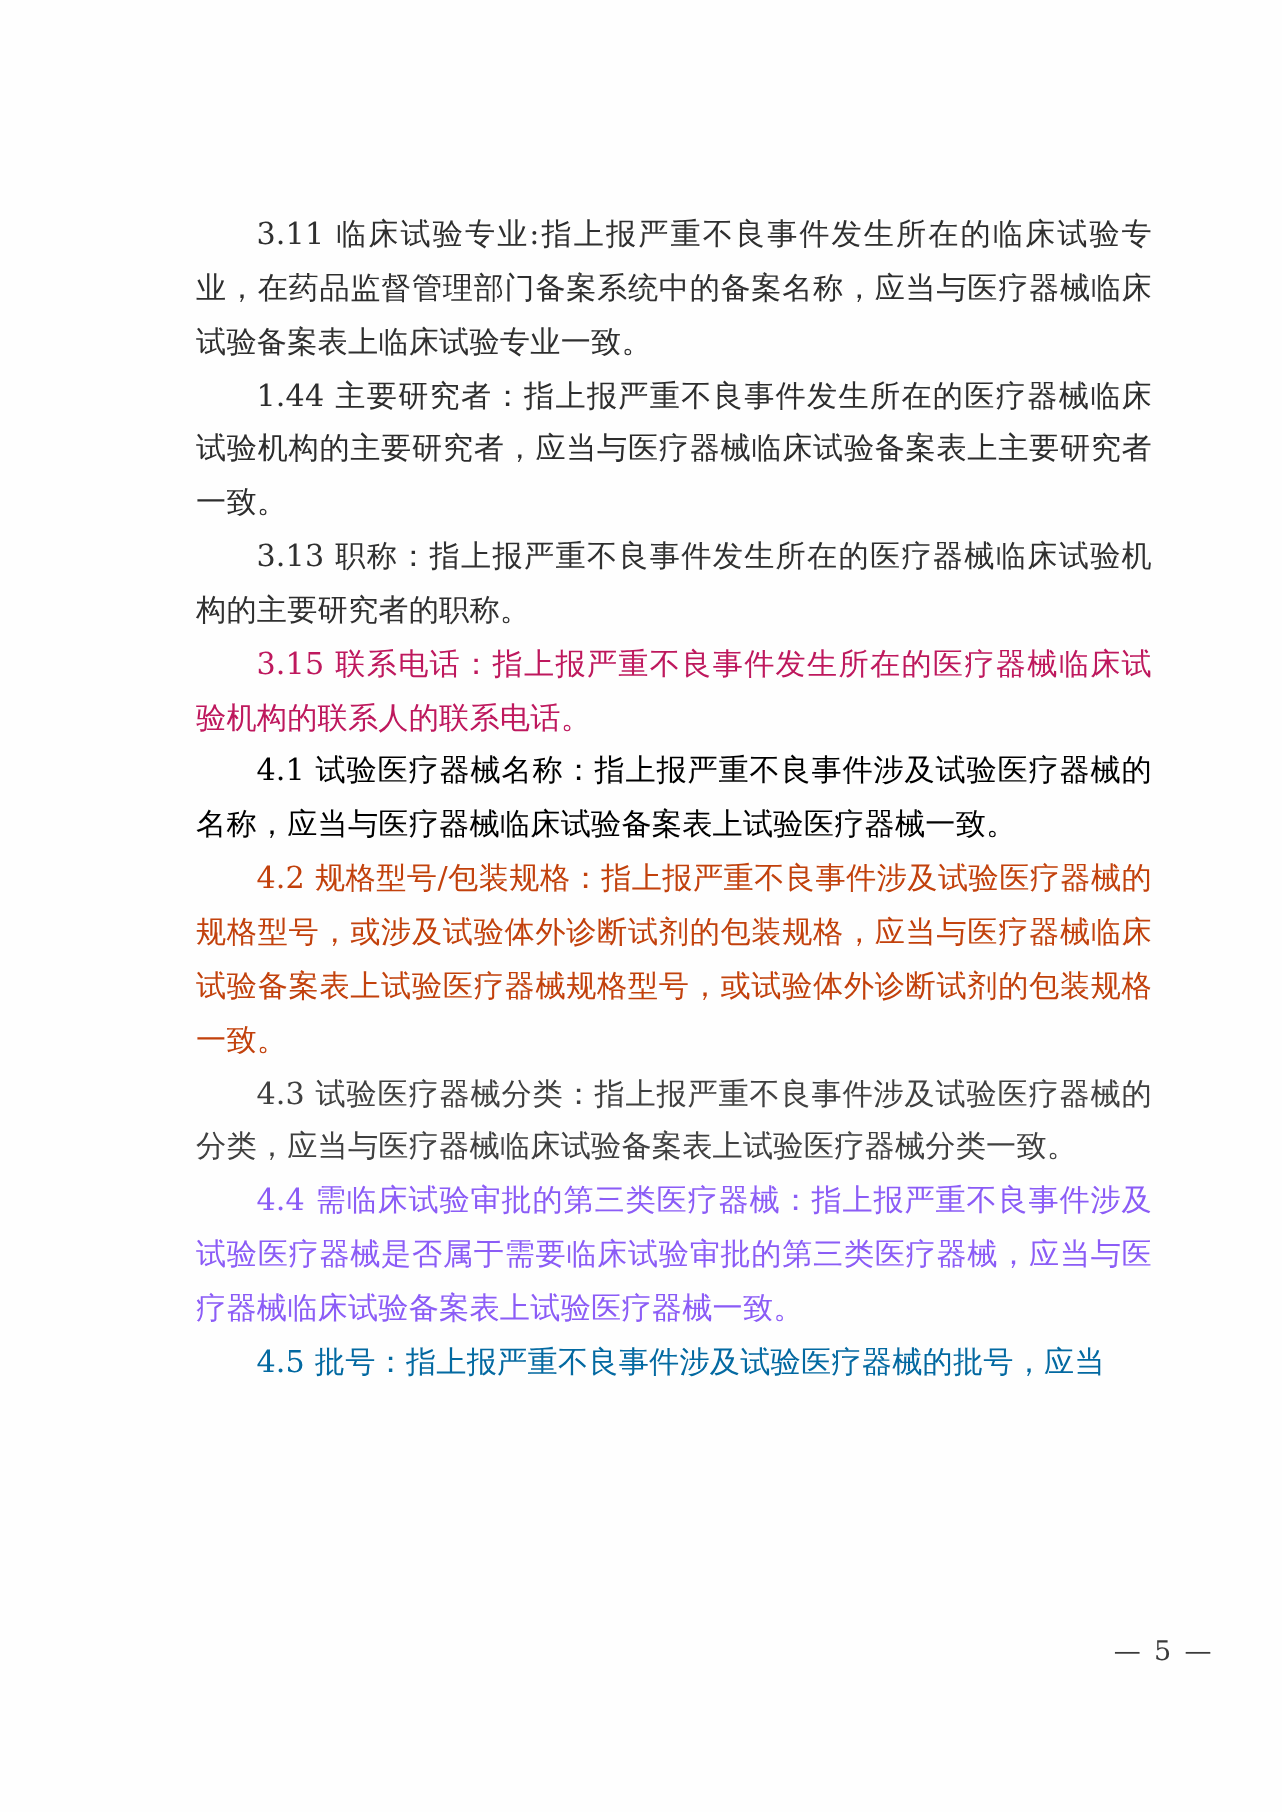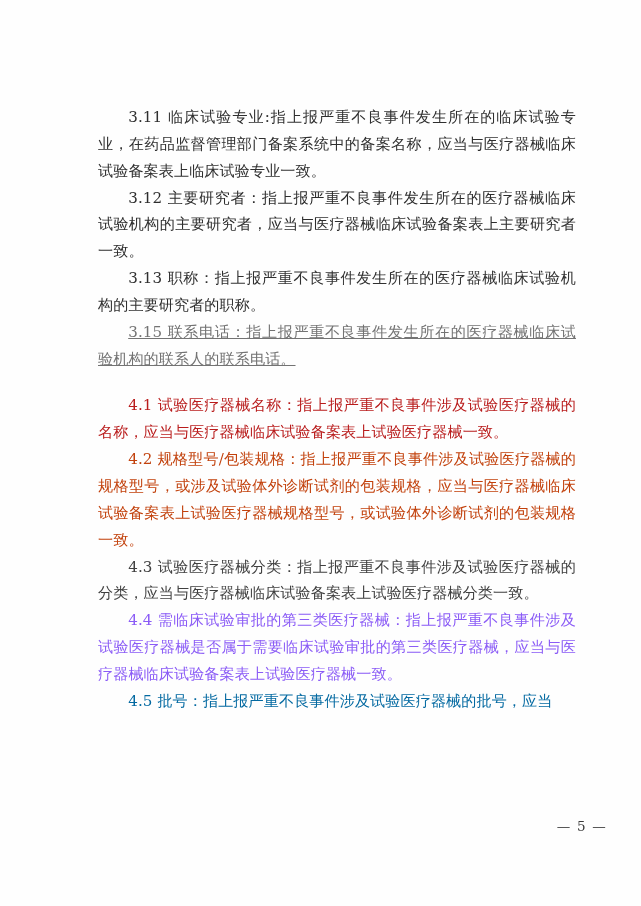--- a/index.html
+++ b/index.html
@@ -41,23 +41,23 @@
     letter-spacing: 0.1px;
     font-family: "DejaVu Serif", "Liberation Serif", serif;
     -webkit-font-smoothing: antialiased;
   }
 
   
   .para.p1  { color: #2f2f2f; }
   .para.p2  { color: #2d2d2d; }
   .para.p3  { color: #303030; }
   .para.p4  { color: #2e2e2e; }
-  .para.p5  { color: #737373; text-decoration: underline; }
+  .para.p5  { color: #be185d; }
   .para.p6  { color: #313131; }
-  .para.p7  { color: #b91c1c; margin-top: 20px; }
+  .para.p7  { color: #000000; }
   .para.p8  { color: #c2410c; }
   .para.p9  { color: #404040; }
   .para.p10 { color: #8b5cf6; }
   .para.p11 { color: #0369a1; }
 
   .footer {
     position: absolute;
     left: 0;
     right: 34px;
     top: 818px;
@@ -75,21 +75,21 @@
 </style>
 </head>
 <body>
 
 <div class="page">
 
   <div class="text-block">
 
     <p class="para p1">3.11 临床试验专业:指上报严重不良事件发生所在的临床试验专业，在药品监督管理部门备案系统中的备案名称，应当与医疗器械临床试验备案表上临床试验专业一致。</p>
 
-    <p class="para p2">3.12  主要研究者：指上报严重不良事件发生所在的医疗器械临床试验机构的主要研究者，应当与医疗器械临床试验备案表上主要研究者一致。</p>
+    <p class="para p2">1.44  主要研究者：指上报严重不良事件发生所在的医疗器械临床试验机构的主要研究者，应当与医疗器械临床试验备案表上主要研究者一致。</p>
 
     <p class="para p3">3.13  职称：指上报严重不良事件发生所在的医疗器械临床试验机构的主要研究者的职称。</p>
 
 
     <p class="para p5">3.15  联系电话：指上报严重不良事件发生所在的医疗器械临床试验机构的联系人的联系电话。</p>
 
 
     <p class="para p7">4.1 试验医疗器械名称：指上报严重不良事件涉及试验医疗器械的名称，应当与医疗器械临床试验备案表上试验医疗器械一致。</p>
 
     <p class="para p8">4.2 规格型号/包装规格：指上报严重不良事件涉及试验医疗器械的规格型号，或涉及试验体外诊断试剂的包装规格，应当与医疗器械临床试验备案表上试验医疗器械规格型号，或试验体外诊断试剂的包装规格一致。</p>

